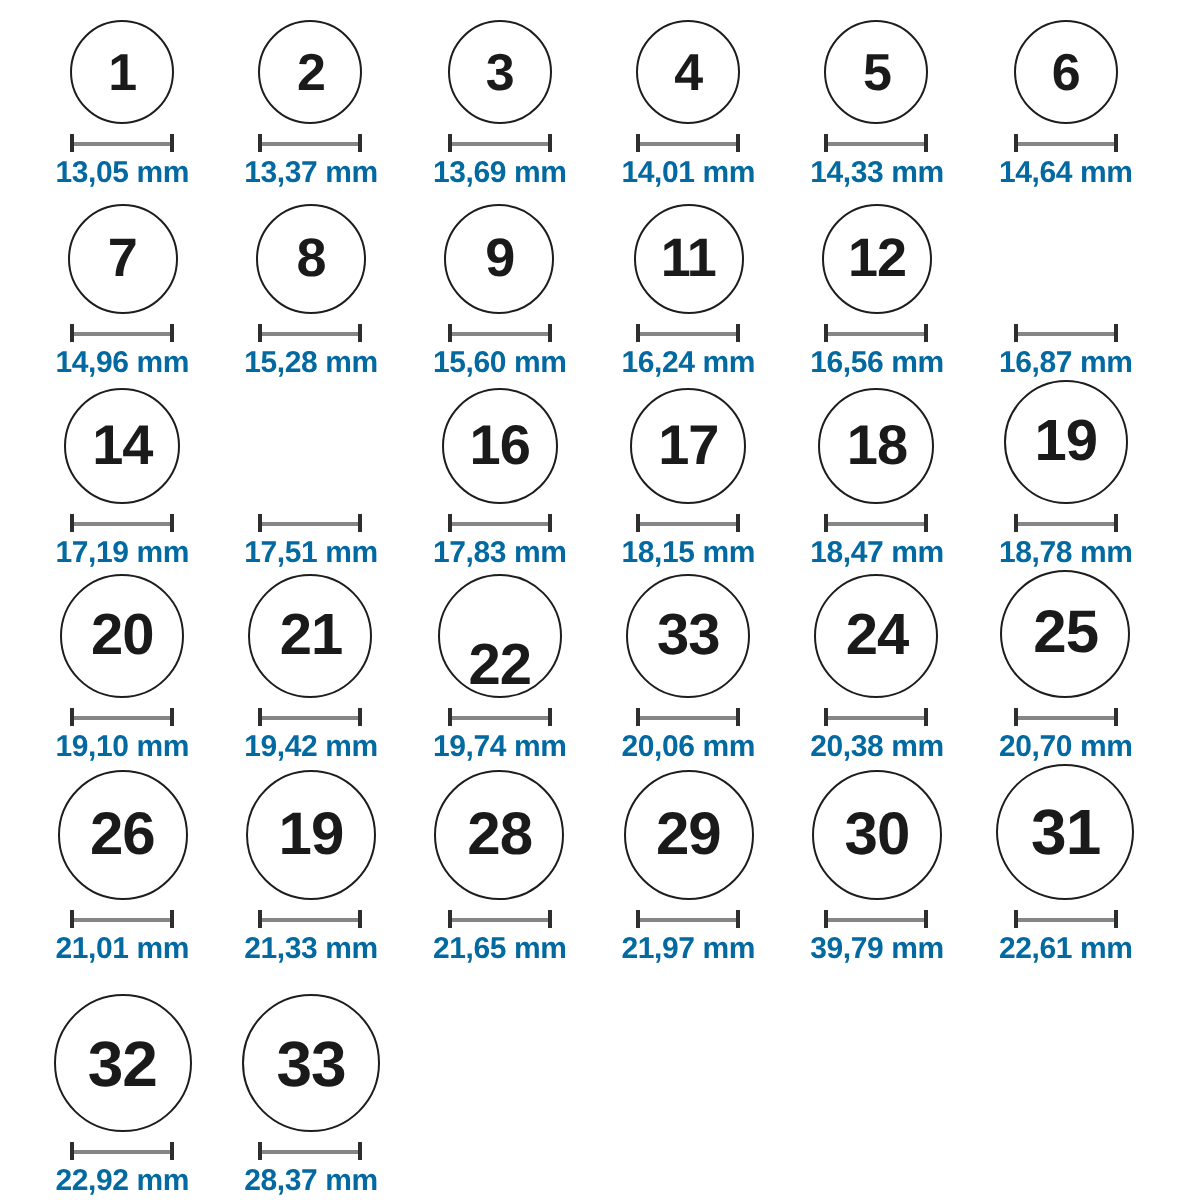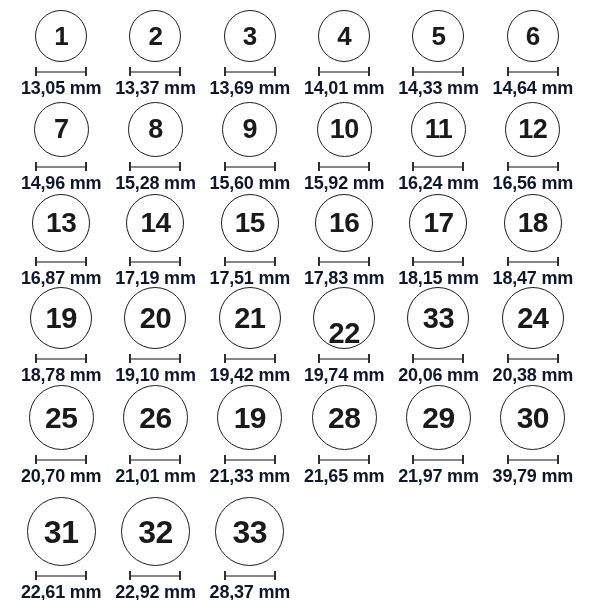--- a/index.html
+++ b/index.html
@@ -49,23 +49,23 @@
     background: #2e2e2e;
     flex: 0 0 auto;
   }
   .dim-bar {
     flex: 1 1 auto;
     height: 2px;
     background: #868686;
   }
   .dia-label {
     margin-top: 3px;
-    font-size: 18px;
+    font-size: 15px;
     font-weight: 700;
-    color: #0f172a;
+    color: #0369a1;
     letter-spacing: -0.2px;
     white-space: nowrap;
     line-height: 1;
     height: 13px;
   }
 </style>
 </head>
 <body>
 
 <div class="board" id="board">
@@ -170,31 +170,20 @@
       <span class="num" style="font-size: 27px;">9</span>
     </div>
     <div class="dim-line">
       <span class="dim-cap"></span>
       <span class="dim-bar"></span>
       <span class="dim-cap"></span>
     </div>
     <div class="dia-label">15,60 mm</div>
   </div>
 
-  <div class="cell">
-    <div class="circle" style="width: 55px; height: 55px;">
-      <span class="num" style="font-size: 27px;">10</span>
-    </div>
-    <div class="dim-line">
-      <span class="dim-cap"></span>
-      <span class="dim-bar"></span>
-      <span class="dim-cap"></span>
-    </div>
-    <div class="dia-label">15,92 mm</div>
-  </div>
 
   <div class="cell">
     <div class="circle" style="width: 55px; height: 55px;">
       <span class="num" style="font-size: 27px;">11</span>
     </div>
     <div class="dim-line">
       <span class="dim-cap"></span>
       <span class="dim-bar"></span>
       <span class="dim-cap"></span>
     </div>
@@ -207,23 +196,20 @@
     </div>
     <div class="dim-line">
       <span class="dim-cap"></span>
       <span class="dim-bar"></span>
       <span class="dim-cap"></span>
     </div>
     <div class="dia-label">16,56 mm</div>
   </div>
 
   <div class="cell">
-    <div class="circle" style="width: 58px; height: 58px;">
-      <span class="num" style="font-size: 28px;">13</span>
-    </div>
     <div class="dim-line">
       <span class="dim-cap"></span>
       <span class="dim-bar"></span>
       <span class="dim-cap"></span>
     </div>
     <div class="dia-label">16,87 mm</div>
   </div>
 
   <div class="cell">
     <div class="circle" style="width: 58px; height: 58px;">
@@ -231,23 +217,20 @@
     </div>
     <div class="dim-line">
       <span class="dim-cap"></span>
       <span class="dim-bar"></span>
       <span class="dim-cap"></span>
     </div>
     <div class="dia-label">17,19 mm</div>
   </div>
 
   <div class="cell">
-    <div class="circle" style="width: 58px; height: 58px;">
-      <span class="num" style="font-size: 28px;">15</span>
-    </div>
     <div class="dim-line">
       <span class="dim-cap"></span>
       <span class="dim-bar"></span>
       <span class="dim-cap"></span>
     </div>
     <div class="dia-label">17,51 mm</div>
   </div>
 
   <div class="cell">
     <div class="circle" style="width: 58px; height: 58px;">

